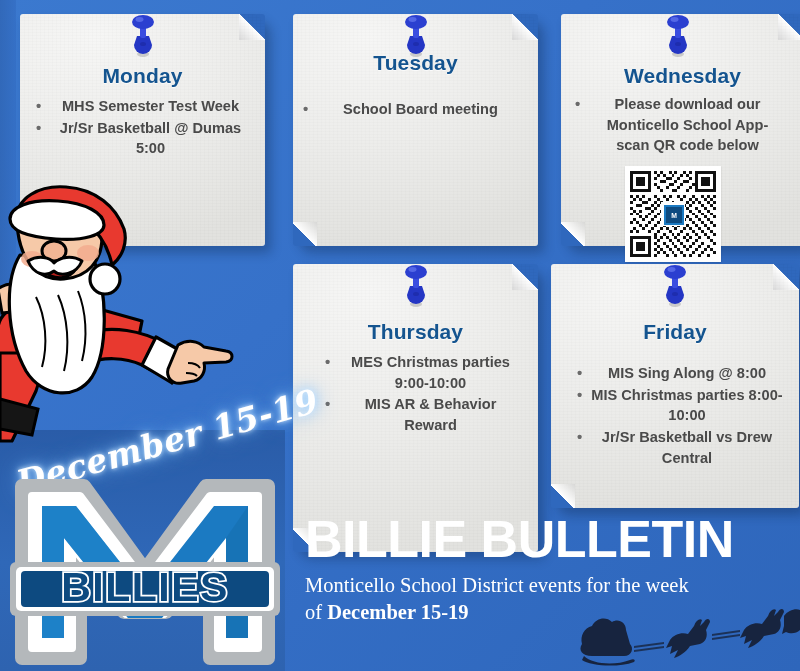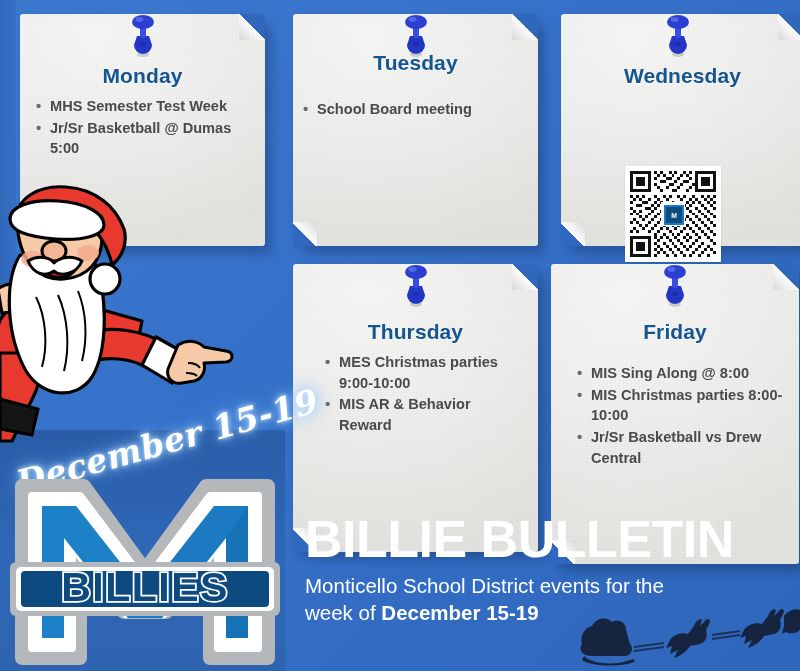--- a/index.html
+++ b/index.html
@@ -46,21 +46,21 @@
 
   .day-title{
     position:absolute;left:0;right:0;text-align:center;
     color:#14548f;font-weight:bold;font-size:21px;letter-spacing:.1px;
     text-shadow:0 1px 1px rgba(255,255,255,.8);
   }
   ul.items{
     position:absolute;margin:0;padding:0 14px 0 30px;list-style:none;
     color:#4a4a4a;font-size:14.6px;font-weight:bold;line-height:1.42;
   }
-  ul.items li{position:relative;margin:0 0 1px 0;}
+  ul.items li{position:relative;margin:0 0 1px 0;text-align:center;}
   ul.items li:before{content:"•";position:absolute;left:-14px;top:-1px;
     font-size:15px;color:#6a6a6a;}
 
   
   .qr-wrap{position:absolute;background:#fff;padding:5px;box-shadow:0 1px 2px rgba(0,0,0,.12);}
 
   
   .heart-badge{position:absolute;}
 
   
@@ -82,21 +82,21 @@
   .logo{position:absolute;}
 
   
   .banner{position:absolute;}
   .banner-title{
     color:#ffffff;font-weight:bold;font-size:52px;line-height:1;
     letter-spacing:-.5px;white-space:nowrap;
   }
   .banner-sub{
     color:#ffffff;font-size:20.5px;line-height:1.32;font-weight:normal;
-    margin-top:7px;max-width:400px;
+    margin-top:7px;max-width:400px;font-family:Liberation Serif, serif;
   }
   .banner-sub b{font-weight:bold;}
 
   .sleigh{position:absolute;}
 </style>
 </head>
 <body>
 
 <div id="stage">
 
@@ -141,20 +141,23 @@
     <div class="grain"></div>
     <svg class="pin" viewBox="0 0 34 46" style="left:48%;">
       <ellipse cx="17" cy="42" rx="6" ry="3" fill="rgba(0,0,0,.16)"></ellipse>
       <path d="M11 24 h12 l3 9 a9 9 0 0 1 -18 0 z" fill="#2436c4"></path>
       <rect x="14" y="12" width="6" height="14" rx="2" fill="#3a4de0"></rect>
       <ellipse cx="17" cy="10" rx="11" ry="7" fill="#2b3fd0"></ellipse>
       <ellipse cx="13.5" cy="7.5" rx="4" ry="2.4" fill="#5c6eea" opacity=".85"></ellipse>
       <ellipse cx="17" cy="32" rx="3" ry="2" fill="#1b28a0" opacity=".6"></ellipse>
     </svg>
     <div class="day-title" style="top:50px;">Wednesday</div>
+    <ul class="items" style="top:80px;left:0;right:4px;padding-left:28px;">
+      <li>Please download our Monticello School App- scan QR code below</li>
+    </ul>
     <div class="qr-wrap" style="left:64px;top:152px;width:86px;height:86px;">
       <svg viewBox="0 0 29 29" width="86" height="86" shape-rendering="crispEdges">
         <rect width="29" height="29" fill="#fff"></rect>
         <g fill="#111">
 
           <path d="M0 0h7v7H0z"></path>
             <path d="M1 1h5v5H1z" fill="#fff"></path>
             <path d="M2 2h3v3H2z" fill="#111"></path>
 
           <path d="M22 0h7v7h-7z"></path>
@@ -215,21 +218,21 @@
       <ellipse cx="13.5" cy="7.5" rx="4" ry="2.4" fill="#5c6eea" opacity=".85"></ellipse>
       <ellipse cx="17" cy="32" rx="3" ry="2" fill="#1b28a0" opacity=".6"></ellipse>
     </svg>
     <div class="day-title" style="top:56px;">Thursday</div>
     <ul class="items" style="top:88px;left:16px;right:2px;">
       <li>MES Christmas parties 9:00-10:00</li>
       <li>MIS AR &amp; Behavior Reward</li>
     </ul>
   </div>
 
-  <div class="card" style="left:551px;top:264px;width:248px;height:300px;">
+  <div class="card" style="left:551px;top:264px;width:248px;height:244px;">
     <div class="grain"></div>
     <svg class="pin" viewBox="0 0 34 46">
       <ellipse cx="17" cy="42" rx="6" ry="3" fill="rgba(0,0,0,.16)"></ellipse>
       <path d="M11 24 h12 l3 9 a9 9 0 0 1 -18 0 z" fill="#2436c4"></path>
       <rect x="14" y="12" width="6" height="14" rx="2" fill="#3a4de0"></rect>
       <ellipse cx="17" cy="10" rx="11" ry="7" fill="#2b3fd0"></ellipse>
       <ellipse cx="13.5" cy="7.5" rx="4" ry="2.4" fill="#5c6eea" opacity=".85"></ellipse>
       <ellipse cx="17" cy="32" rx="3" ry="2" fill="#1b28a0" opacity=".6"></ellipse>
     </svg>
     <div class="day-title" style="top:56px;">Friday</div>

